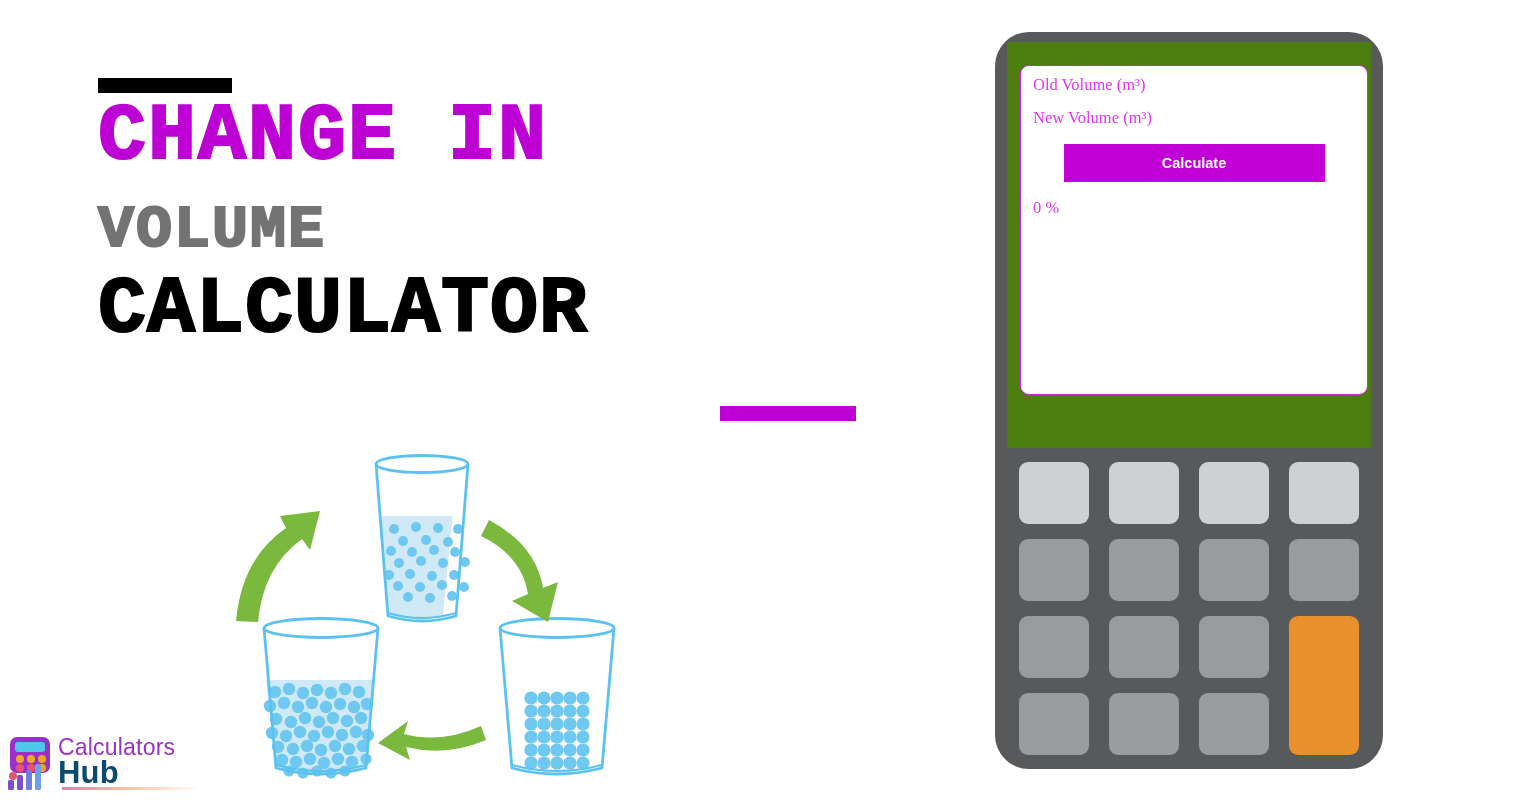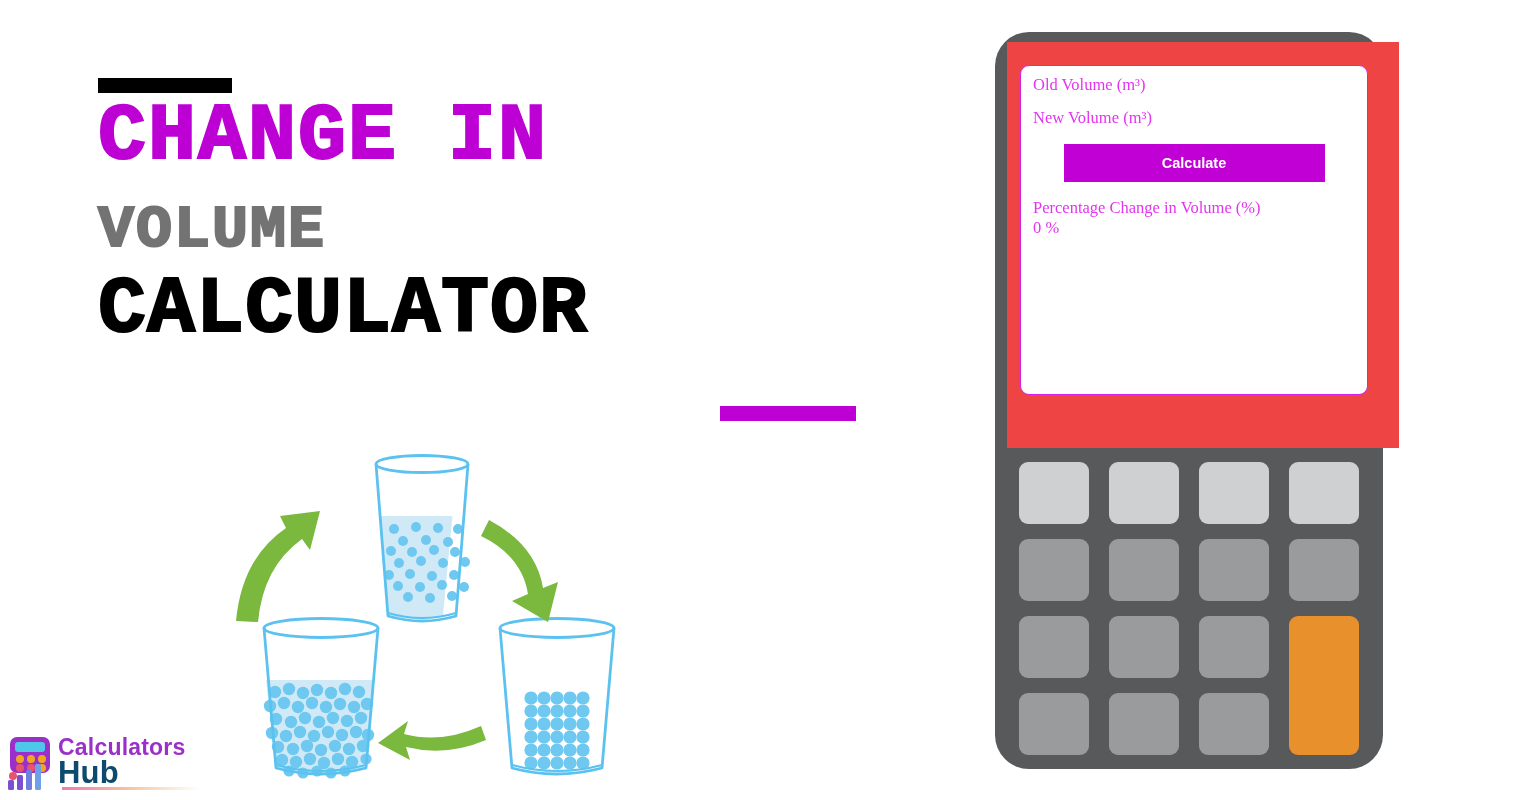--- a/index.html
+++ b/index.html
@@ -40,43 +40,43 @@
 
   
   .illus { position: absolute; left: 236px; top: 430px; width: 430px; height: 360px; }
   .illus svg { display: block; width: 430px; height: 360px; }
 
   
   .logo { position: absolute; left: 6px; top: 733px; width: 200px; height: 62px; }
   .logo-mark { position: absolute; left: 0; top: 2px; width: 52px; height: 56px; }
   .logo-text { position: absolute; left: 52px; top: 2px; }
   .logo-calc {
-    font-size: 23px; font-weight: 700; color: #9b30c9;
+    font-size: 23px; font-weight: 400; color: #9b30c9;
     letter-spacing: .2px; line-height: 25px;
   }
   .logo-hub {
     font-size: 31px; font-weight: 700; color: #0c4a6e;
     letter-spacing: .2px; line-height: 25px;
   }
   .logo-underline {
     position: absolute; left: 56px; top: 54px; width: 138px; height: 3px;
     background: linear-gradient(90deg, #f07ab0, #f6c6a0, #ffffff);
   }
 
   
   .calc-body {
     position: absolute; left: 995px; top: 32px;
     width: 388px; height: 737px;
     background: #58595b;
     border-radius: 34px;
   }
   .calc-screen {
     position: absolute; left: 12px; top: 10px;
-    width: 392px; height: 406px;
-    background: #ef4444;
+    width: 364px; height: 406px;
+    background: #4d7c0f;
   }
   .form-panel {
     position: absolute; left: 13px; top: 23px;
     width: 348px; height: 330px;
     border: 1.6px solid #d420e8;
     border-radius: 9px;
     background: #ffffff;
     padding: 9px 12px 0 12px;
   }
   .field-label {
@@ -361,21 +361,20 @@
 
         <div class="field-gap"></div>
 
         <label class="field-label">New Volume (m³)</label>
 
         <div class="btn-wrap">
           <button class="calc-btn">Calculate</button>
         </div>
 
         <div class="result-block">
-          <div class="result-label">Percentage Change in Volume (%)</div>
           <div class="result-value">0 %</div>
         </div>
 
       </div>
     </div>
 
     <div class="keypad">
       <div class="key light"></div>
       <div class="key light"></div>
       <div class="key light"></div>

